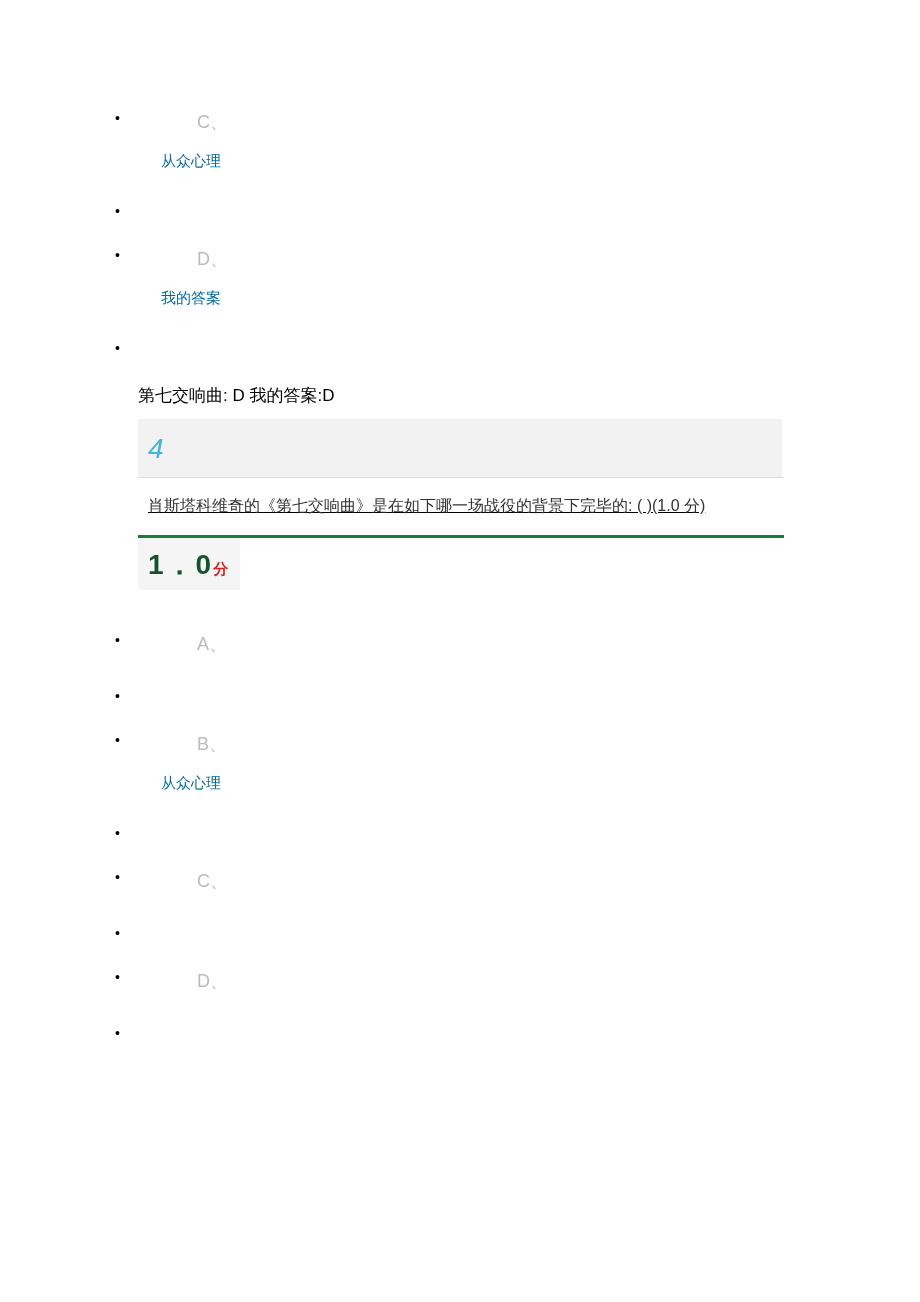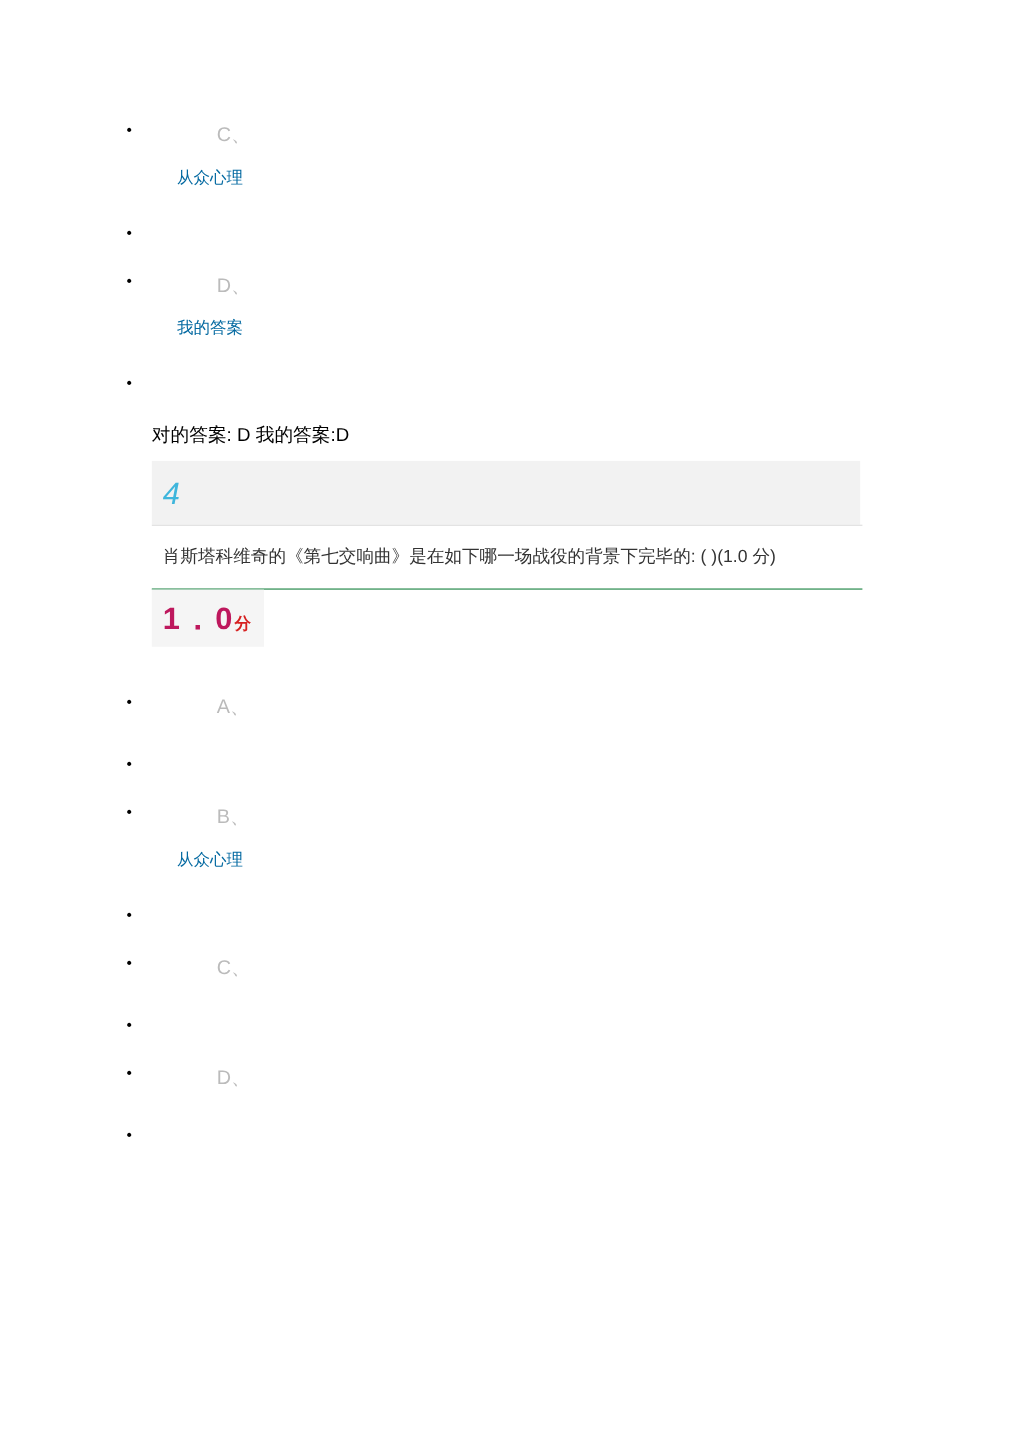--- a/index.html
+++ b/index.html
@@ -84,35 +84,36 @@
     }
     .question-separator {
       border-top: 1px solid #dddddd;
       margin-left: 138px;
       margin-right: 136px;
     }
     .question-text-box {
       margin-left: 138px;
       margin-right: 136px;
       padding: 18px 10px 18px 10px;
-      border-bottom: 1px solid #15803d;
+      border-bottom: 3px solid #15803d;
+      text-decoration: underline;
     }
     .question-text {
       color: #333333;
       font-size: 16px;
     }
     .score-box {
       background: #f5f5f5;
       margin-left: 138px;
       display: inline-block;
       padding: 8px 12px 6px 10px;
       margin-bottom: 42px;
     }
     .score-number {
-      color: #be185d;
+      color: #14532d;
       font-size: 28px;
       font-weight: 700;
       letter-spacing: 2px;
     }
     .score-unit {
       color: #d62020;
       font-size: 15px;
       font-weight: 700;
       vertical-align: baseline;
     }
@@ -140,21 +141,21 @@
   <li class="spacer-row"></li>
   <li class="option-row">
     <div class="bullet-padding">
       <span class="option-letter">D、</span>
       <span class="option-text">我的答案</span>
     </div>
   </li>
   <li class="spacer-row"></li>
 </ul>
 
-<div class="answer-line">对的答案:  D  我的答案:D</div>
+<div class="answer-line">第七交响曲:  D  我的答案:D</div>
 
 <div class="question-number-box">
   <span class="question-number">4</span>
 </div>
 <div class="question-separator"></div>
 <div class="question-text-box">
   <span class="question-text">肖斯塔科维奇的《第七交响曲》是在如下哪一场战役的背景下完毕的:  ( )(1.0 分)</span>
 </div>
 
 <div class="score-box">

